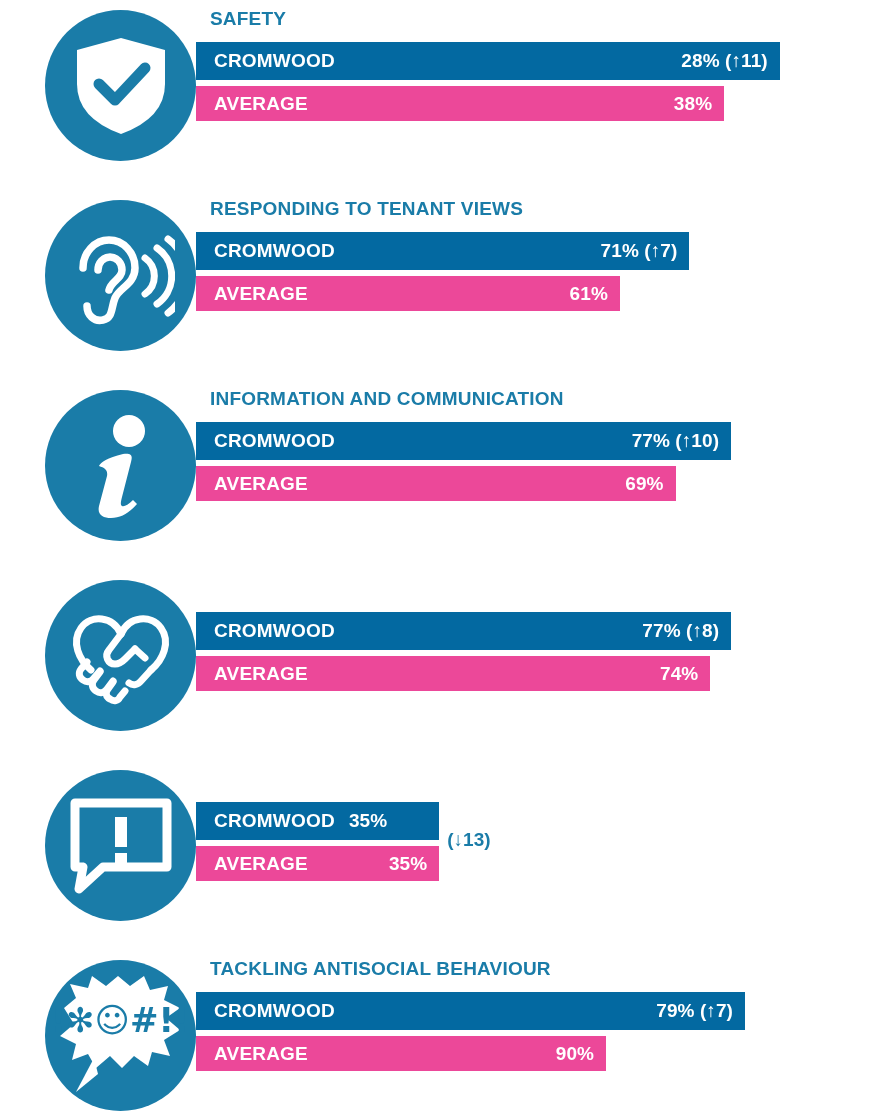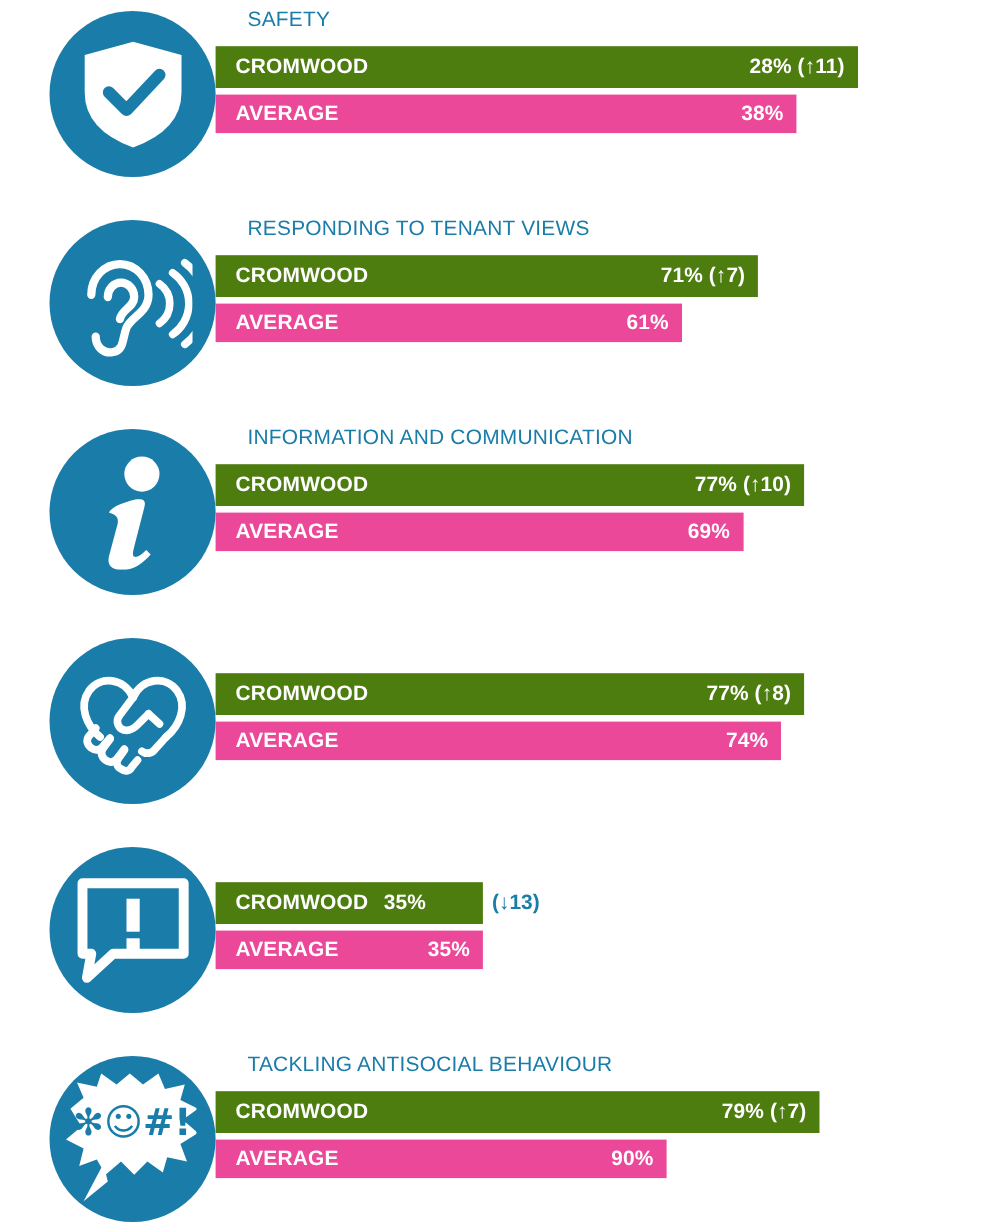--- a/index.html
+++ b/index.html
@@ -16,21 +16,21 @@
   
   .bars { position: absolute; left: 196px; top: 42px; width: 696px; }
   .bar {
     position: relative;
     height: 38px;
     display: flex;
     align-items: center;
     color: #ffffff;
     white-space: nowrap;
   }
-  .bar.cromwood { background: #4d7c0f; margin-bottom: 6px; }
+  .bar.cromwood { background: #0369a1; margin-bottom: 6px; }
   .bar.average  { background: #ec4899; height: 35px; }
 
   .bar-label {
     font-size: 19px;
     font-weight: bold;
     letter-spacing: 0.2px;
     padding-left: 18px;
   }
   .bar-value {
     position: absolute;
@@ -53,24 +53,24 @@
     align-items: center;
     font-size: 19px;
     font-weight: bold;
     color: #1a7ca8;
     padding-left: 8px;
   }
 
   
   .sec-title {
     position: absolute;
-    left: 225px;
+    left: 210px;
     top: 8px;
     font-size: 19px;
-    font-weight: normal;
+    font-weight: bold;
     color: #1a7ca8;
     letter-spacing: 0.2px;
   }
 
   
   .icon-circle {
     position: absolute;
     left: 45px;
     top: 10px;
     width: 151px;
@@ -177,21 +177,21 @@
     </div>
     <div class="section" style="top: 760px;">
       <div class="icon-circle">
     <svg width="104" height="98" viewBox="0 0 104 98">
       <path d="M6 6 H98 V70 H34 L10 92 L14 70 H6 Z" fill="none" stroke="#ffffff" stroke-width="9" stroke-linejoin="round"></path>
       <rect x="46" y="20" width="12" height="30" fill="#ffffff"></rect>
       <rect x="46" y="56" width="12" height="12" fill="#ffffff"></rect>
     </svg>
       </div>
       <div class="bars">
-        <span class="delta-out" style="left: 243.25px;">(↓13)</span>
+        <span class="delta-out" style="left: 243.25px; margin-top: 19px;">(↓13)</span>
         <div class="bar cromwood narrow" style="width: 243.25px;">
           <span class="bar-label">CROMWOOD</span>
           <span class="bar-value">35%</span>
         </div>
         <div class="bar average" style="width: 243.25px;">
           <span class="bar-label">AVERAGE</span>
           <span class="bar-value">35%</span>
         </div>
       </div>
     </div>

